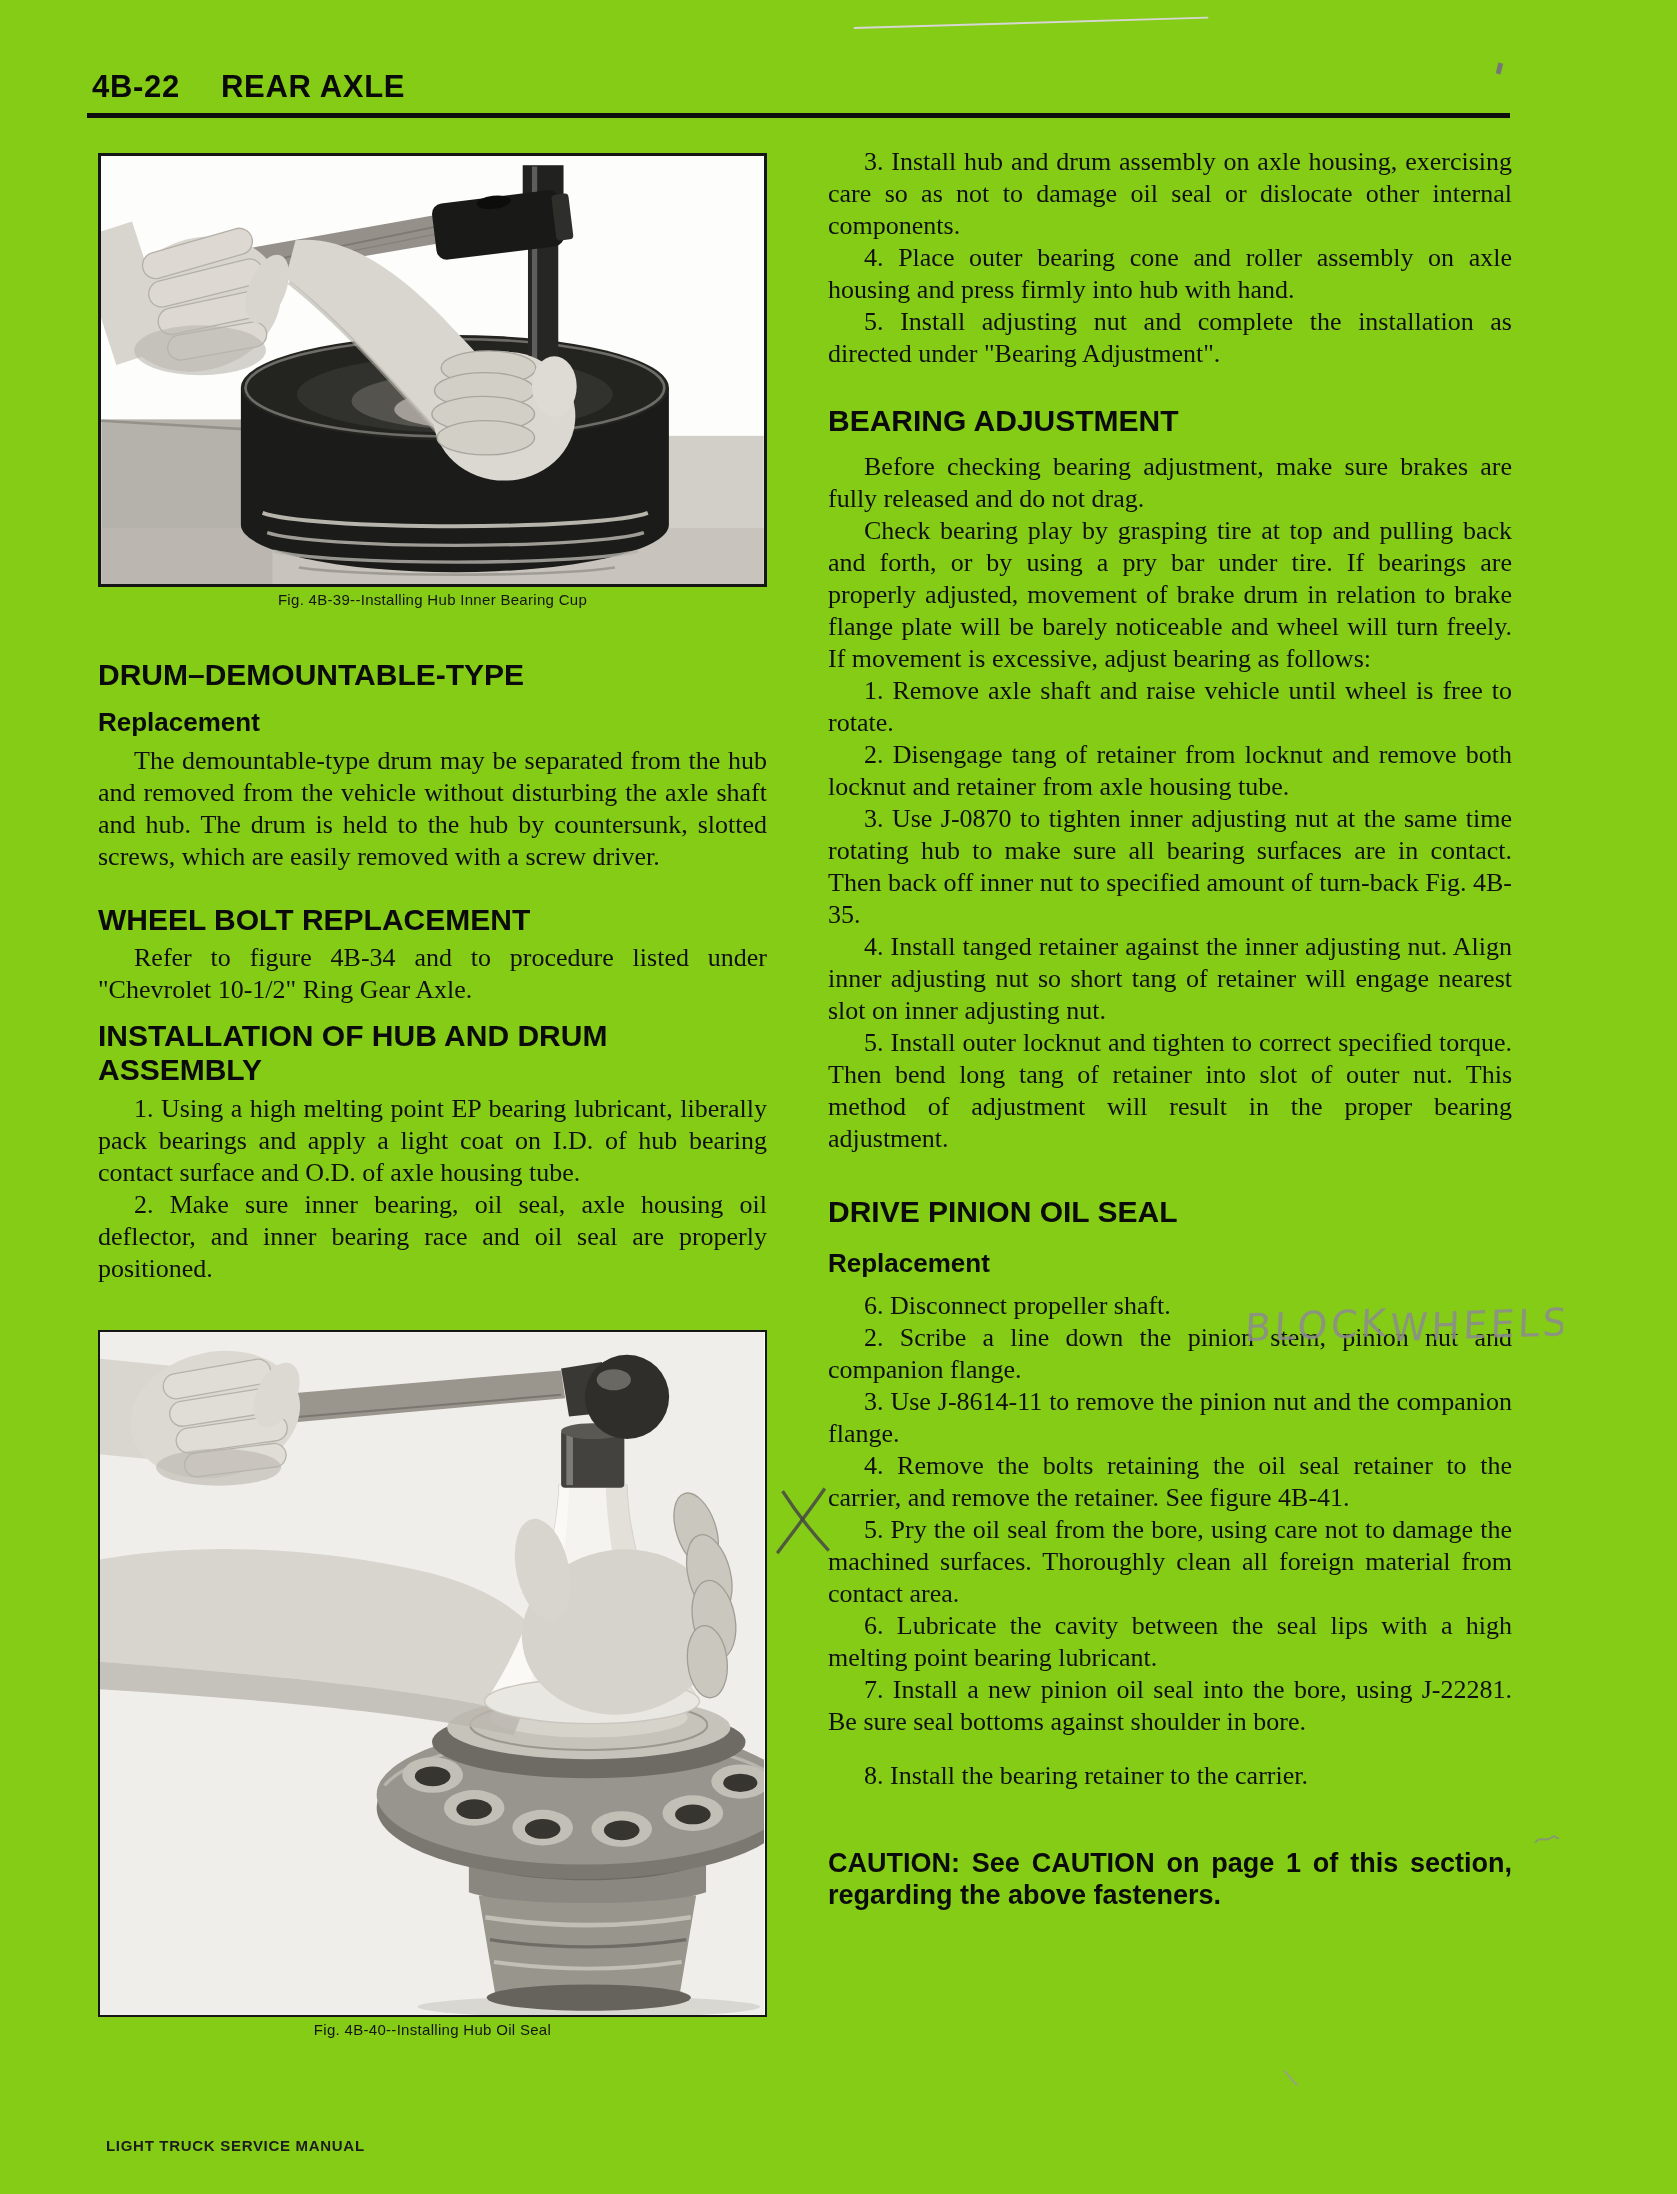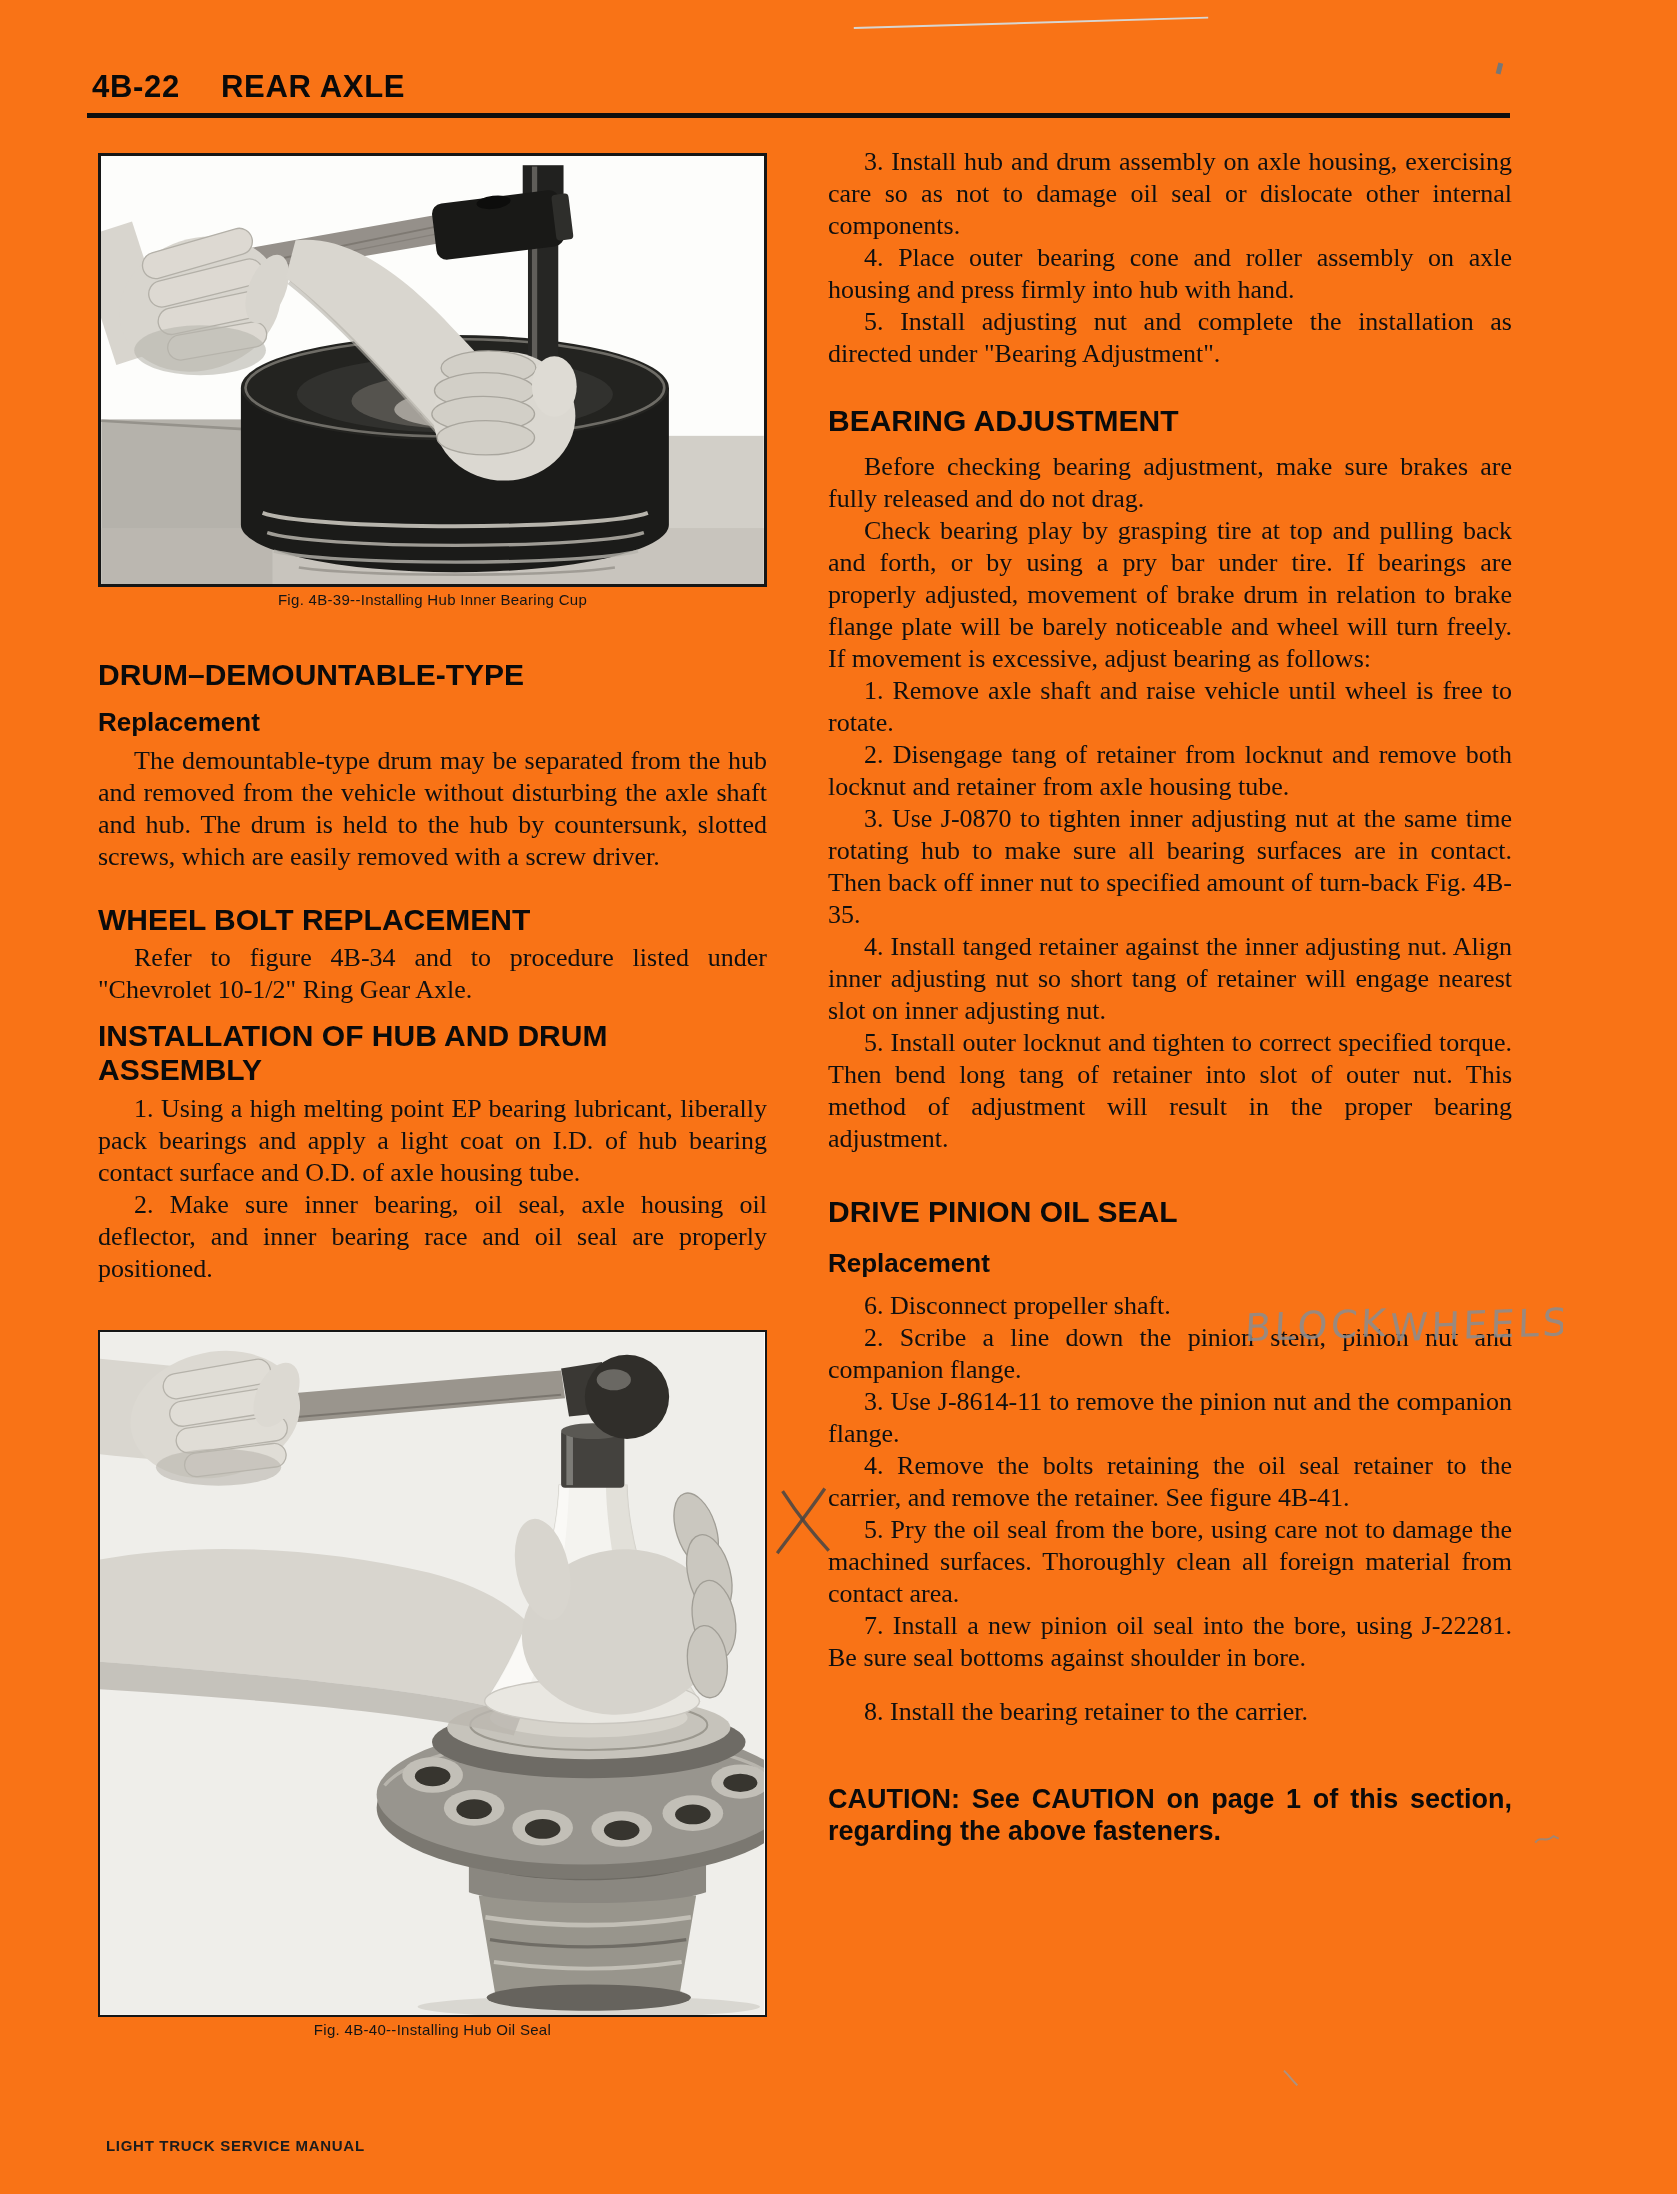--- a/index.html
+++ b/index.html
@@ -1,18 +1,18 @@
 <!DOCTYPE html>
 <html style="font-size:10.5px"><head>
 <meta charset="utf-8">
 <style>
   html,body{margin:0;padding:0;background:#8a8a8a;}
   .page{
     position:relative;width:1678px;height:2194px;margin:0 auto;
-    background:#f97316;overflow:hidden;
+    background:#84cc16;overflow:hidden;
     font-family:"Liberation Serif",serif;color:#121212;
   }
   
   .hdr{position:absolute;left:92px;top:69px;white-space:nowrap;
     font-family:"Liberation Sans",sans-serif;font-weight:bold;font-size:31px;
     letter-spacing:0.7px;color:#0a0a0a;}
   .hdr .num{margin-right:41px;}
   .hdr-rule{position:absolute;left:87px;top:113px;width:1423px;height:4.6px;background:#0e0e0e;}
   .scan-line{position:absolute;left:850px;top:14.5px;width:362px;height:17px;pointer-events:none;}
   
@@ -232,20 +232,21 @@
     <p class="bp">4. Install tanged retainer against the inner adjusting nut. Align inner adjusting nut so short tang of retainer will engage nearest slot on inner adjusting nut.</p>
     <p class="bp">5. Install outer locknut and tighten to correct specified torque. Then bend long tang of retainer into slot of outer nut. This method of adjustment will result in the proper bearing adjustment.</p>
 
     <h3 class="h1 m-pin">DRIVE PINION OIL SEAL</h3>
     <h4 class="h2 m-rep2">Replacement</h4>
     <p class="bp">6. Disconnect propeller shaft.</p>
     <p class="bp">2. Scribe a line down the pinion stem, pinion nut and companion flange.</p>
     <p class="bp">3. Use J-8614-11 to remove the pinion nut and the companion flange.</p>
     <p class="bp">4. Remove the bolts retaining the oil seal retainer to the carrier, and remove the retainer. See figure 4B-41.</p>
     <p class="bp">5. Pry the oil seal from the bore, using care not to damage the machined surfaces. Thoroughly clean all foreign material from contact area.</p>
+    <p class="bp">6. Lubricate the cavity between the seal lips with a high melting point bearing lubricant.</p>
     <p class="bp">7. Install a new pinion oil seal into the bore, using J-22281. Be sure seal bottoms against shoulder in bore.</p>
     <p class="bp m-s8">8. Install the bearing retainer to the carrier.</p>
 
     <p class="caution">CAUTION: See CAUTION on page 1 of this section, regarding the above fasteners.</p>
   </div>
 
   <svg class="hand-note" viewBox="0 0 480 130">
     <g transform="rotate(-2 240 65)" fill="#8d8d8d" font-family="'DejaVu Sans',sans-serif" font-size="58" letter-spacing="5" opacity="0.88">
       <text x="2" y="78" transform="skewX(-5)">BLOCK</text>
       <text x="222" y="86" transform="skewX(-4)">WHEELS</text>

